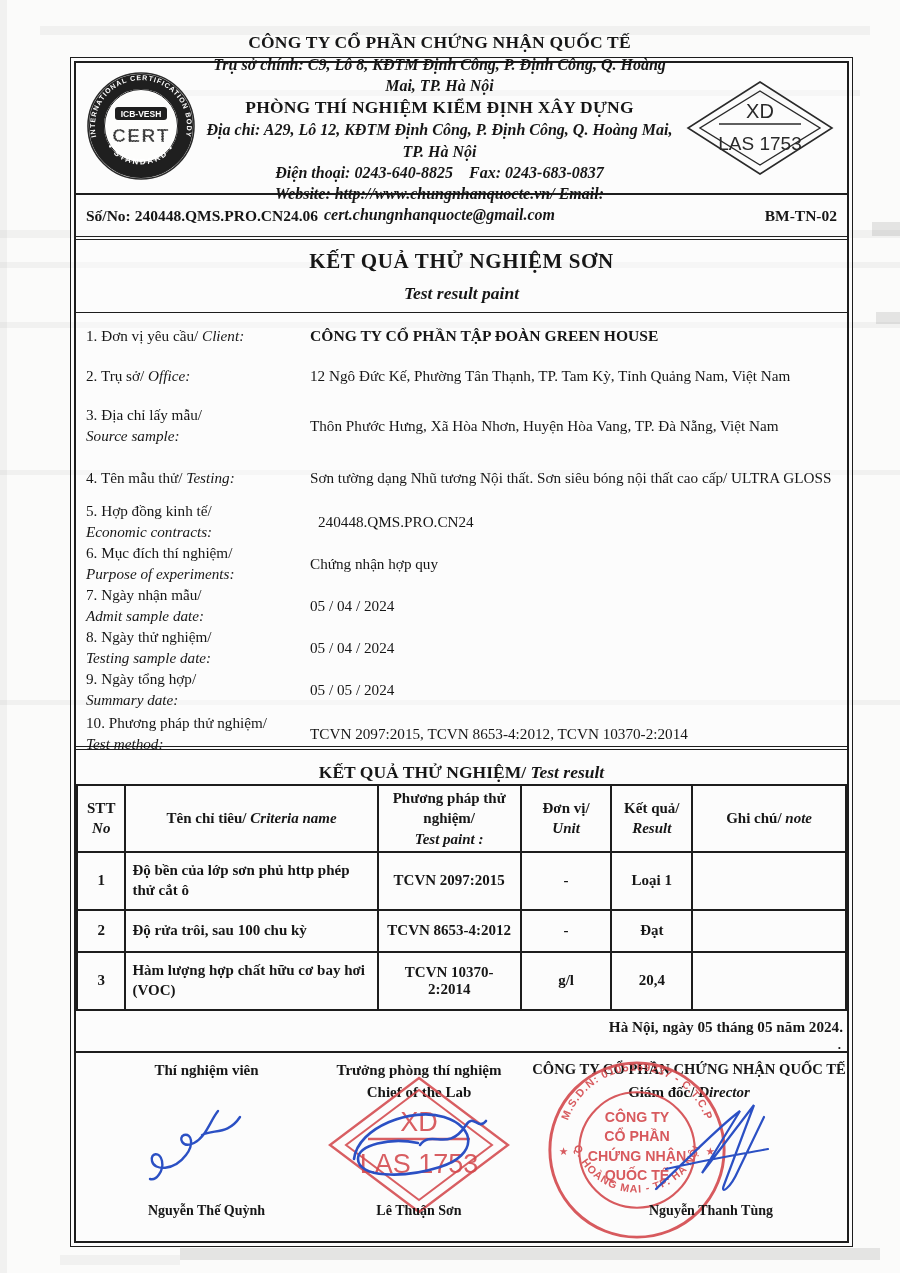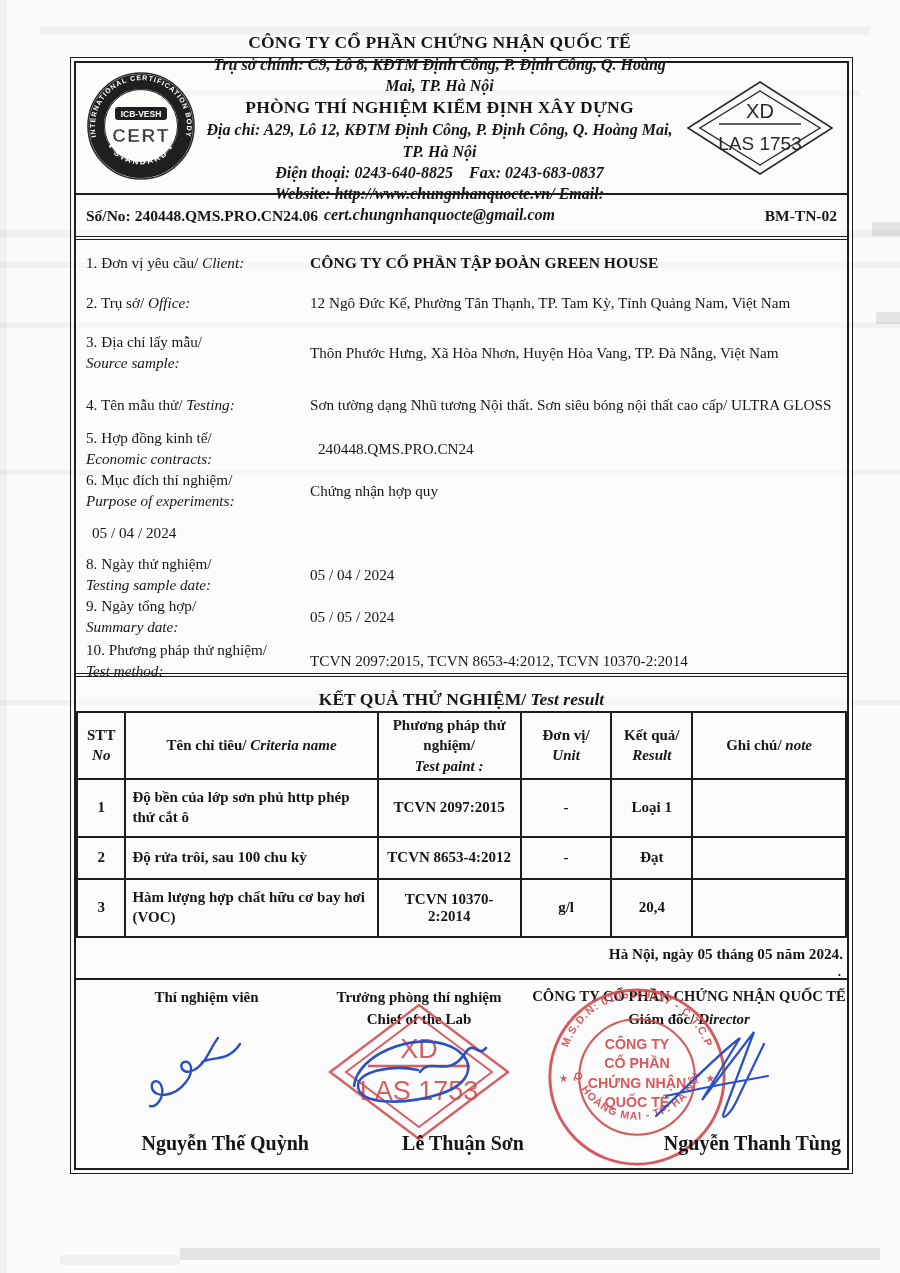--- a/index.html
+++ b/index.html
@@ -69,21 +69,21 @@
   .dateline .dot { position:absolute; right:6px; top:26px; font-size:13px; }
 
   
   .sigs { position:relative; height:188px; overflow:visible; font-size:15px; }
   .sig-col { position:absolute; top:6px; text-align:center; font-weight:bold; line-height:1.5; }
   .sc1 { left:28px;  width:205px; }
   .sc2 { left:238px; width:210px; }
   .sc3 { left:448px; width:330px; font-size:14.6px; }
   .sc3 .sub { font-size:15px; }
   .sub .en { font-style:italic; }
-  .sig-name { position:absolute; bottom:13px; font-weight:bold; font-size:20px; text-align:right; }
+  .sig-name { position:absolute; bottom:22px; font-weight:bold; font-size:14px; text-align:center; }
   .sn1 { left:28px; width:205px; }
   .sn2 { left:238px; width:210px; }
   .sn3 { left:505px; width:260px; }
   .stamp { position:absolute; pointer-events:none; }
   .sig-ink { position:absolute; pointer-events:none; }
 </style>
 </head>
 <body>
 
 <div class="noise" style="left:40px;top:26px;width:830px;height:9px;"></div>
@@ -140,20 +140,24 @@
         <text x="75" y="70" text-anchor="middle" font-size="19" fill="#2a2a2a" font-family="Liberation Sans, sans-serif">LAS 1753</text>
       </svg>
     </div>
   </div>
 
   <div class="sono">
     <span>Số/No: 240448.QMS.PRO.CN24.06</span>
     <span>BM-TN-02</span>
   </div>
 
+  <div class="title-block">
+    <div class="title-vi">KẾT QUẢ THỬ NGHIỆM SƠN</div>
+    <div class="title-en">Test result paint</div>
+  </div>
 
   <div class="info">
     <div class="info-row r40">
       <div class="info-label"><span>1. Đơn vị yêu cầu/ </span><span class="en">Client:</span></div>
       <div class="info-value bold">CÔNG TY CỔ PHẦN TẬP ĐOÀN GREEN HOUSE</div>
     </div>
     <div class="info-row r44">
       <div class="info-label"><span>2. Trụ sở/ </span><span class="en">Office:</span></div>
       <div class="info-value">12 Ngô Đức Kế, Phường Tân Thạnh, TP. Tam Kỳ, Tỉnh Quảng Nam, Việt Nam</div>
     </div>
@@ -176,20 +180,24 @@
       <div class="info-value" style="padding-left:14px">240448.QMS.PRO.CN24</div>
     </div>
     <div class="info-row r44">
       <div class="info-label stack">
             <span>6. Mục đích thí nghiệm/</span>
             <span class="en">Purpose of experiments:</span>
           </div>
       <div class="info-value">Chứng nhận hợp quy</div>
     </div>
     <div class="info-row r44">
+      <div class="info-label stack">
+            <span>7. Ngày nhận mẫu/</span>
+            <span class="en">Admit sample date:</span>
+          </div>
       <div class="info-value">05 / 04 / 2024</div>
     </div>
     <div class="info-row r44">
       <div class="info-label stack">
             <span>8. Ngày thử nghiệm/</span>
             <span class="en">Testing sample date:</span>
           </div>
       <div class="info-value">05 / 04 / 2024</div>
     </div>
     <div class="info-row r44">

